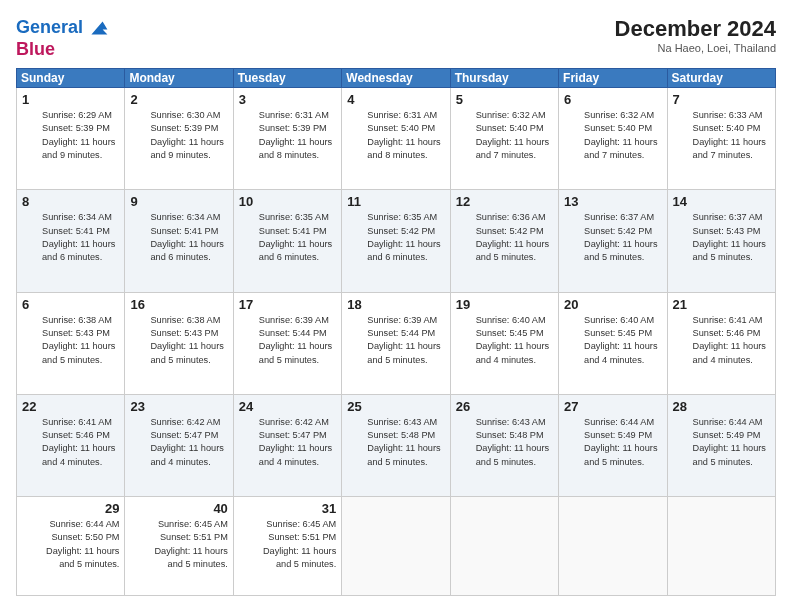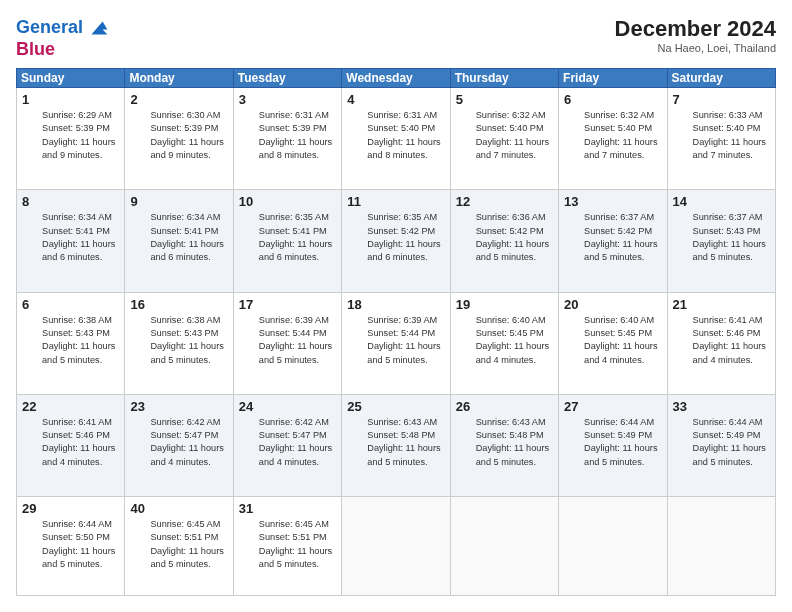--- a/index.html
+++ b/index.html
@@ -91,20 +91,21 @@
     .cell-text {
       line-height: 1.45;
       font-size: 9.2px;
       margin-left: 20px;
     }
     .empty-cell {
       background: #f9f9f9 !important;
     }
     .last-row td {
       height: 70px;
+      text-align: right;
     }
   </style>
 </head>
 <body>
 
 <div class="page">
   <div class="header">
     <div class="logo">
       <div>
         <div style="display:flex;align-items:center;">
@@ -381,21 +382,21 @@
           <td>
             <span class="day-num">27</span>
             <div class="cell-text">
               <div>Sunrise: 6:44 AM</div>
               <div>Sunset: 5:49 PM</div>
               <div>Daylight: 11 hours</div>
               <div>and 5 minutes.</div>
             </div>
           </td>
           <td>
-            <span class="day-num">33</span>
+            <span class="day-num">28</span>
             <div class="cell-text">
               <div>Sunrise: 6:44 AM</div>
               <div>Sunset: 5:49 PM</div>
               <div>Daylight: 11 hours</div>
               <div>and 5 minutes.</div>
             </div>
           </td>
         </tr>
         <tr class="last-row">
           <td>

